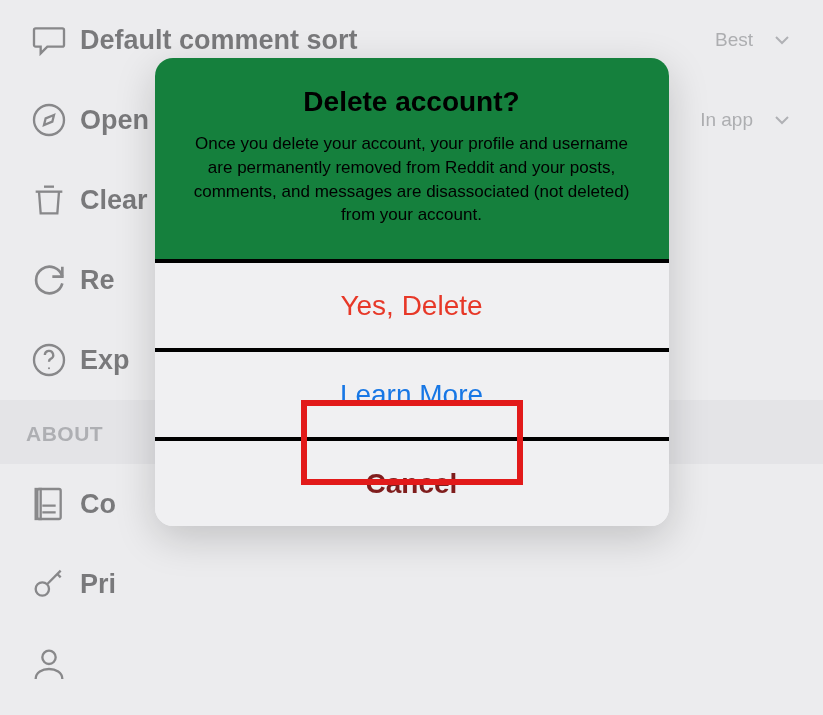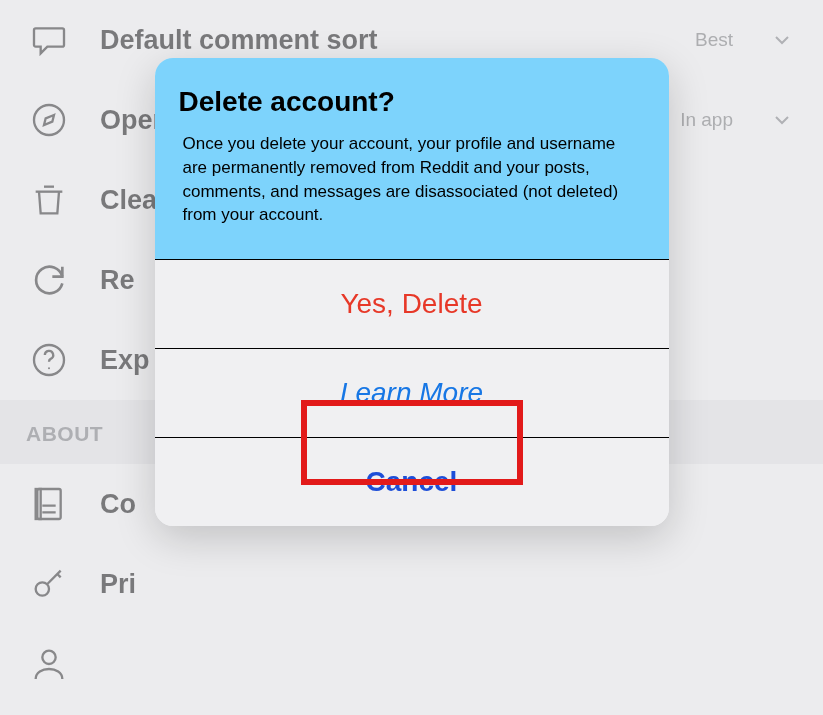--- a/index.html
+++ b/index.html
@@ -11,21 +11,21 @@
       overflow: hidden;
       position: relative;
       color: #000;
     }
 
     
     .settings-list { width: 100%; }
     .row {
       display: flex;
       align-items: center;
-      gap: 28px;
+      gap: 8px;
       padding: 18px 26px 18px 26px;
       height: 80px;
     }
     .row .label {
       font-size: 27px;
       font-weight: 700;
       flex: 1;
     }
     .row .value {
       font-size: 19px;
@@ -74,46 +74,47 @@
       left: 50%;
       transform: translateX(-50%);
       width: 514px;
       background: #f0f0f2;
       border-radius: 18px;
       overflow: hidden;
       box-shadow: 0 12px 40px rgba(0,0,0,0.18);
     }
     .sheet-body {
       padding: 28px 24px 32px;
-      background: #7dd3fc;
+      text-align: center;
+      background: #15803d;
     }
     .sheet-title {
       font-size: 28px;
       font-weight: 700;
       margin-bottom: 14px;
     }
     .sheet-message {
       font-size: 17px;
       line-height: 1.4;
       color: #010101;
       padding: 0 4px;
     }
     .sheet-btn {
-      border-top: 1px solid #000000;
+      border-top: 4px solid #000000;
       height: 89px;
       display: flex;
       align-items: center;
       justify-content: center;
       font-size: 28px;
       background: #f0f0f2;
       cursor: pointer;
     }
     .btn-destructive { color: #e73828; }
-    .btn-link { color: #1777e5; font-style: italic; }
-    .btn-cancel { color: #1d4ed8; font-weight: 700; }
+    .btn-link { color: #1777e5; }
+    .btn-cancel { color: #7f1d1d; font-weight: 700; }
 
     .highlight-box {
       position: absolute;
       top: 400px;
       left: 50%;
       transform: translateX(-50%);
       width: 222px;
       height: 85px;
       border: 6px solid #e21a1a;
       pointer-events: none;

